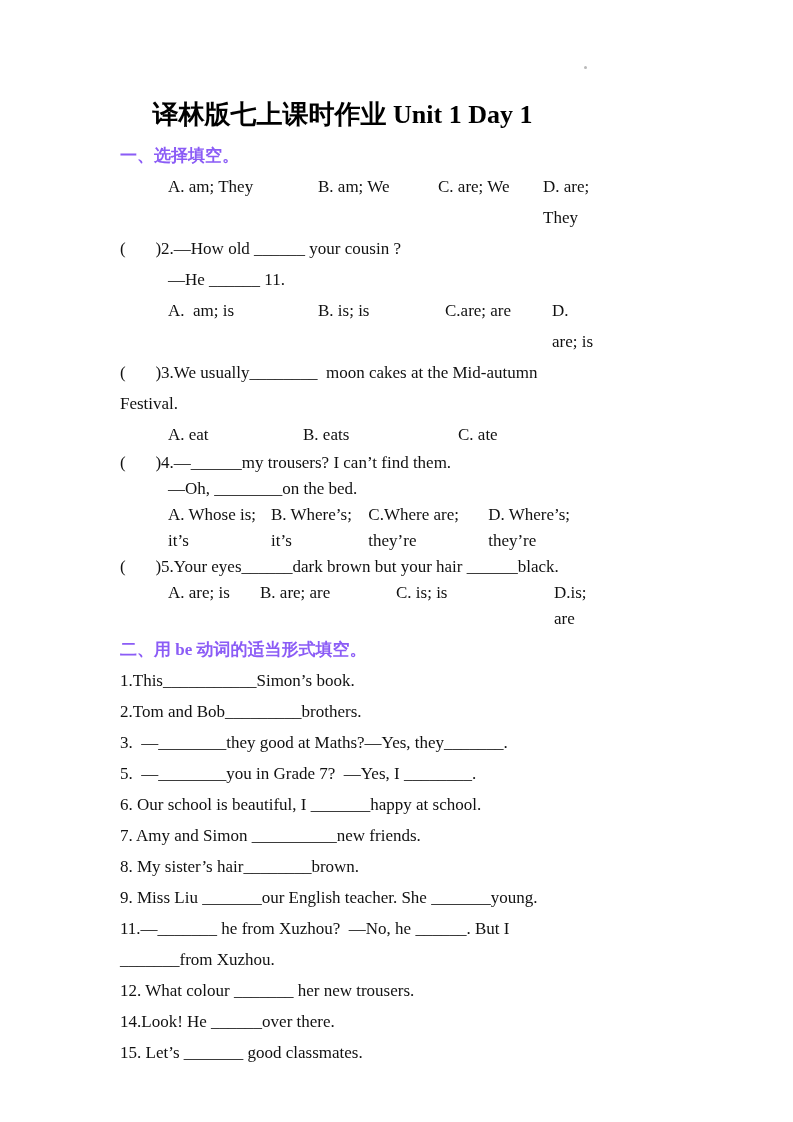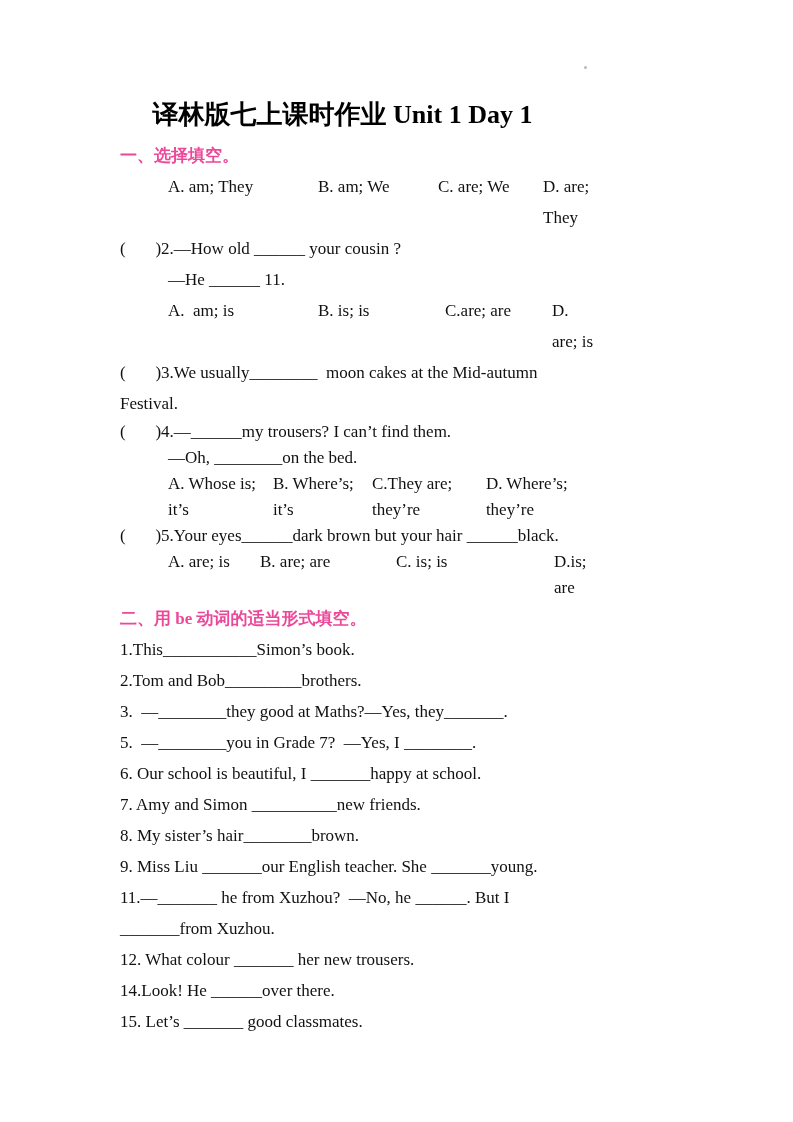--- a/index.html
+++ b/index.html
@@ -31,21 +31,21 @@
     font-weight: bold;
     line-height: 30px;
     color: #000000;
     white-space: pre-wrap;
   }
   .body-col { padding: 0 90px 0 120px; }
   .heading {
     font-weight: bold;
     line-height: 31px;
     white-space: pre-wrap;
-    color: #ec4899;
+    color: #8b5cf6;
   }
   .heading2 { margin-top: 2px; }
   .line {
     margin: 0;
     line-height: 31px;
     white-space: pre-wrap;
   }
   .tight { line-height: 26px; }
   .indent { padding-left: 48px; }
   .options {
@@ -80,27 +80,32 @@
     <p class="line">(       )2.—How old ______ your cousin ?</p>
     <p class="line indent">—He ______ 11.</p>
     <div class="options">
       <span class="opt" style="min-width:150px">A.  am; is</span>
       <span class="opt" style="min-width:127px">B. is; is</span>
       <span class="opt" style="min-width:107px">C.are; are</span>
       <span class="opt">D. are; is</span>
     </div>
 
     <p class="line">(       )3.We usually________  moon cakes at the Mid-autumn Festival.</p>
+    <div class="options">
+      <span class="opt" style="min-width:135px">A. eat</span>
+      <span class="opt" style="min-width:155px">B. eats</span>
+      <span class="opt">C. ate</span>
+    </div>
 
     <p class="line tight">(       )4.—______my trousers? I can’t find them.</p>
     <p class="line tight indent">—Oh, ________on the bed.</p>
     <div class="options tight">
       <span class="opt" style="margin-right:13px">A. Whose is; it’s</span>
       <span class="opt" style="margin-right:13px">B. Where’s; it’s</span>
-      <span class="opt" style="margin-right:6px">C.They are; they’re</span>
+      <span class="opt" style="margin-right:6px">C.Where are; they’re</span>
       <span class="opt">D. Where’s; they’re</span>
     </div>
 
     <p class="line tight">(       )5.Your eyes______dark brown but your hair ______black.</p>
     <div class="options tight">
       <span class="opt" style="min-width:92px">A. are; is</span>
       <span class="opt" style="min-width:136px">B. are; are</span>
       <span class="opt" style="min-width:158px">C. is; is</span>
       <span class="opt">D.is; are</span>
     </div>

